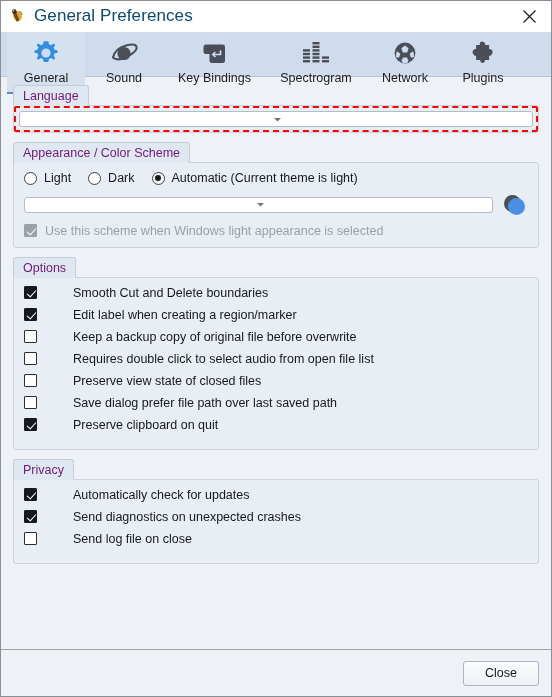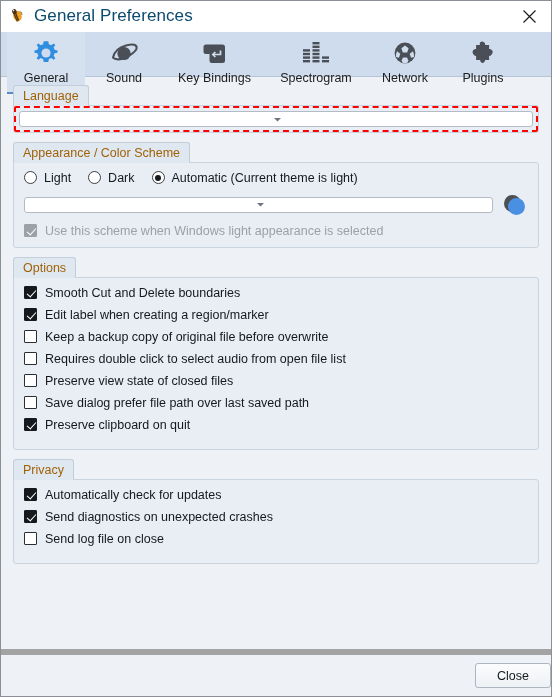--- a/index.html
+++ b/index.html
@@ -120,21 +120,21 @@
     position: relative;
   }
   .group-tab {
     display: inline-block;
     background: #dfe7f0;
     border: 1px solid #c3ced9;
     border-bottom: none;
     border-radius: 3px 3px 0 0;
     padding: 3px 9px 3px 9px;
     font-size: 12.5px;
-    color: #a16207;
+    color: #701a75;
     position: relative;
     z-index: 2;
     line-height: 14px;
   }
   .group-body {
     border: 1px solid #c9d4de;
     background: #e9eef5;
     border-radius: 0 3px 3px 3px;
     margin-top: -1px;
     padding: 8px 10px 9px 10px;
@@ -181,20 +181,21 @@
   }
 
   
   .radio-row {
     display: flex;
     align-items: center;
     margin-bottom: 9px;
   }
   .radio-item {
     display: flex;
+    align-items: center;
     margin-right: 17px;
     white-space: nowrap;
   }
   .radio-item:last-child { margin-right: 0; }
   .radio {
     width: 13px; height: 13px;
     border: 1.6px solid #3b3f44;
     border-radius: 50%;
     box-sizing: border-box;
     margin-right: 7px;
@@ -269,31 +270,32 @@
     border-width: 0 1.8px 1.8px 0;
     transform: rotate(42deg);
   }
   .checkbox.disabled {
     background: #9aa1a8;
     border-color: #9aa1a8;
   }
   .check-label { font-size: 12.5px; color: #15181c; }
   .check-label.disabled { color: #9aa1a8; }
 
-  .options-list .check-row { margin-bottom: 8px; }
+  .options-list .check-row { margin-bottom: 8px; gap: 28px; }
 
   
   .footer {
     flex: 0 0 auto;
     height: 47px;
     box-sizing: border-box;
-    border-top: 6px solid #a3a3a3;
+    border-top: 1px solid #a3a3a3;
     display: flex;
     align-items: center;
     justify-content: flex-end;
+    padding-right: 12px;
     background: #eef2f7;
   }
   .btn {
     min-width: 76px;
     height: 25px;
     background: linear-gradient(#fbfcfd, #eef1f5);
     border: 1px solid #adb5be;
     border-radius: 3px;
     font-size: 12.5px;
     color: #15181c;

